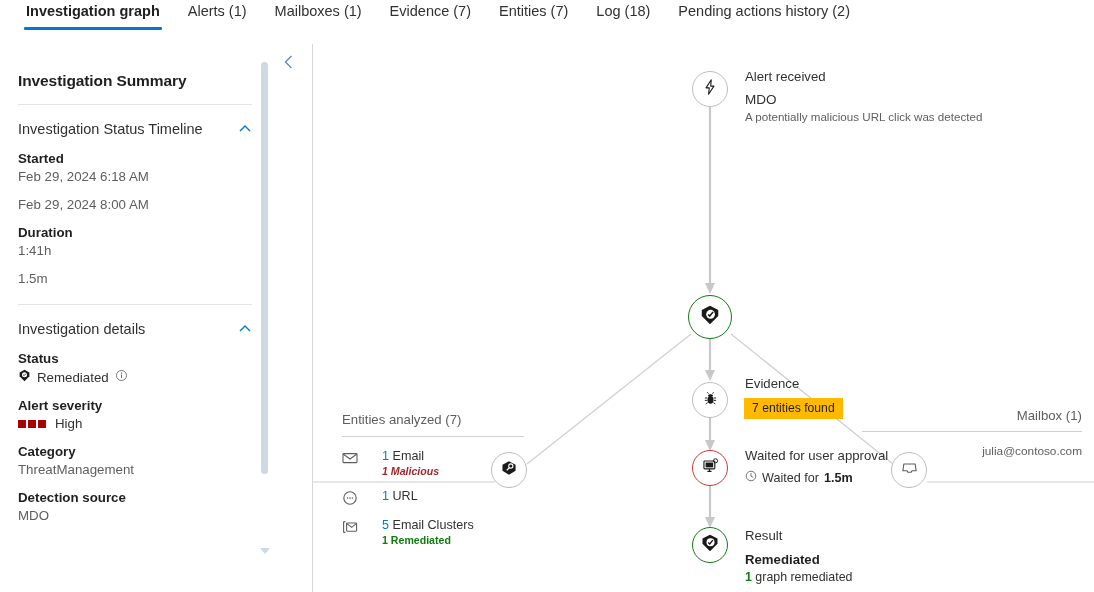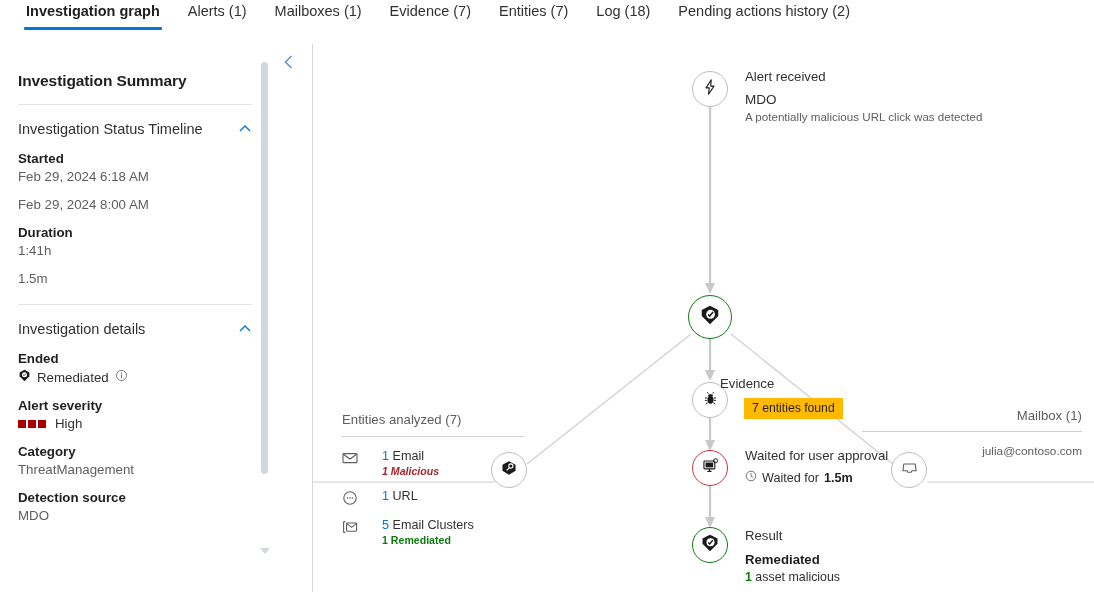--- a/index.html
+++ b/index.html
@@ -200,21 +200,21 @@
       <div class="section-head">
         <span class="sh-label">Investigation details</span>
         <span class="chev">
           <svg viewBox="0 0 14 14" width="14" height="14">
               <path d="M2 9 L7 4 L12 9" fill="none" stroke="#0078D4" stroke-width="1.4"></path>
             </svg>
         </span>
       </div>
 
       <div class="field">
-        <div class="field-label">Ended</div>
+        <div class="field-label">Status</div>
         <div class="status-row">
           <span>
             <svg viewBox="0 0 16 16" width="13" height="13">
               <path d="M8 1 L14 4.2 V9 L8 15 L2 9 V4.2 Z" fill="#1b1a19"></path>
               <circle cx="8" cy="7" r="3.1" fill="#ffffff"></circle>
               <path d="M6.4 7.1 L7.5 8.2 L9.8 5.7" fill="none" stroke="#1b1a19" stroke-width="1.1"></path>
             </svg>
           </span>
           <span>Remediated</span>
           <span>
@@ -317,21 +317,21 @@
       <span>
         <svg viewBox="0 0 20 20" width="17" height="17">
           <ellipse cx="10" cy="11.6" rx="3.5" ry="4.6" fill="#1b1a19"></ellipse>
           <path d="M7 6.6 Q10 4.2 13 6.6" fill="#1b1a19"></path>
           <rect x="7.2" y="5.4" width="5.6" height="2.4" rx="1.2" fill="#1b1a19"></rect>
           <path d="M7.6 4.3 L6.3 2.6 M12.4 4.3 L13.7 2.6" stroke="#1b1a19" stroke-width="1.1" fill="none"></path>
           <path d="M6.3 9.4 H3.4 M13.7 9.4 H16.6 M6.3 12.2 H3.4 M13.7 12.2 H16.6 M6.6 14.8 L4.4 16.4 M13.4 14.8 L15.6 16.4" stroke="#1b1a19" stroke-width="1.1"></path>
         </svg>
       </span>
     </div>
-    <div class="nlabel nstrong" style="left:407px; top:332px;">Evidence</div>
+    <div class="nlabel nstrong" style="left:432px; top:332px;">Evidence</div>
     <div class="badge" style="left:431px; top:354px;">7 entities found</div>
 
     <div class="node sz36 g-red" style="left:379px; top:406px;">
       <span>
         <svg viewBox="0 0 22 22" width="19" height="19">
           <rect x="3.4" y="4.6" width="12.6" height="9.2" rx="1" fill="none" stroke="#1b1a19" stroke-width="1.3"></rect>
           <rect x="5.3" y="6.4" width="8.8" height="5.6" fill="#1b1a19"></rect>
           <path d="M7.4 16.6 H12.2 M9.8 13.8 V16.6" stroke="#1b1a19" stroke-width="1.3"></path>
           <circle cx="16.8" cy="4.4" r="2.4" fill="none" stroke="#1b1a19" stroke-width="1.1"></circle>
         </svg>
@@ -355,21 +355,21 @@
           <path d="M12 2 L21 6.6 V13 L12 22 L3 13 V6.6 Z" fill="#1b1a19"></path>
           <circle cx="12.6" cy="11.2" r="4.8" fill="#ffffff"></circle>
           <path d="M9.9 11.4 L11.7 13.2 L15.4 8.6" fill="none" stroke="#1b1a19" stroke-width="1.7"></path>
         </svg>
       </span>
     </div>
     <div class="nlabel nstrong" style="left:432px; top:484px;">Result</div>
     <div class="nlabel nbold" style="left:432px; top:508px; font-size:13.2px;">Remediated</div>
     <div class="nlabel" style="left:432px; top:526px; font-size:12.4px; color:#323130;">
       <span style="color:#107C10; font-weight:bold;">1</span>
-      <span>asset malicious</span>
+      <span>graph remediated</span>
     </div>
 
     <div class="node sz36 g-grey" style="left:178px; top:408px;">
       <span>
         <svg viewBox="0 0 22 22" width="18" height="18">
           <path d="M11 2.6 L19 7 V14.4 L11 19.2 L3 14.4 V7 Z" fill="#1b1a19"></path>
           <circle cx="13.2" cy="8.6" r="2.6" fill="none" stroke="#ffffff" stroke-width="1.4"></circle>
           <path d="M11.4 10.5 L8.2 13.9" stroke="#ffffff" stroke-width="1.6"></path>
         </svg>
       </span>

